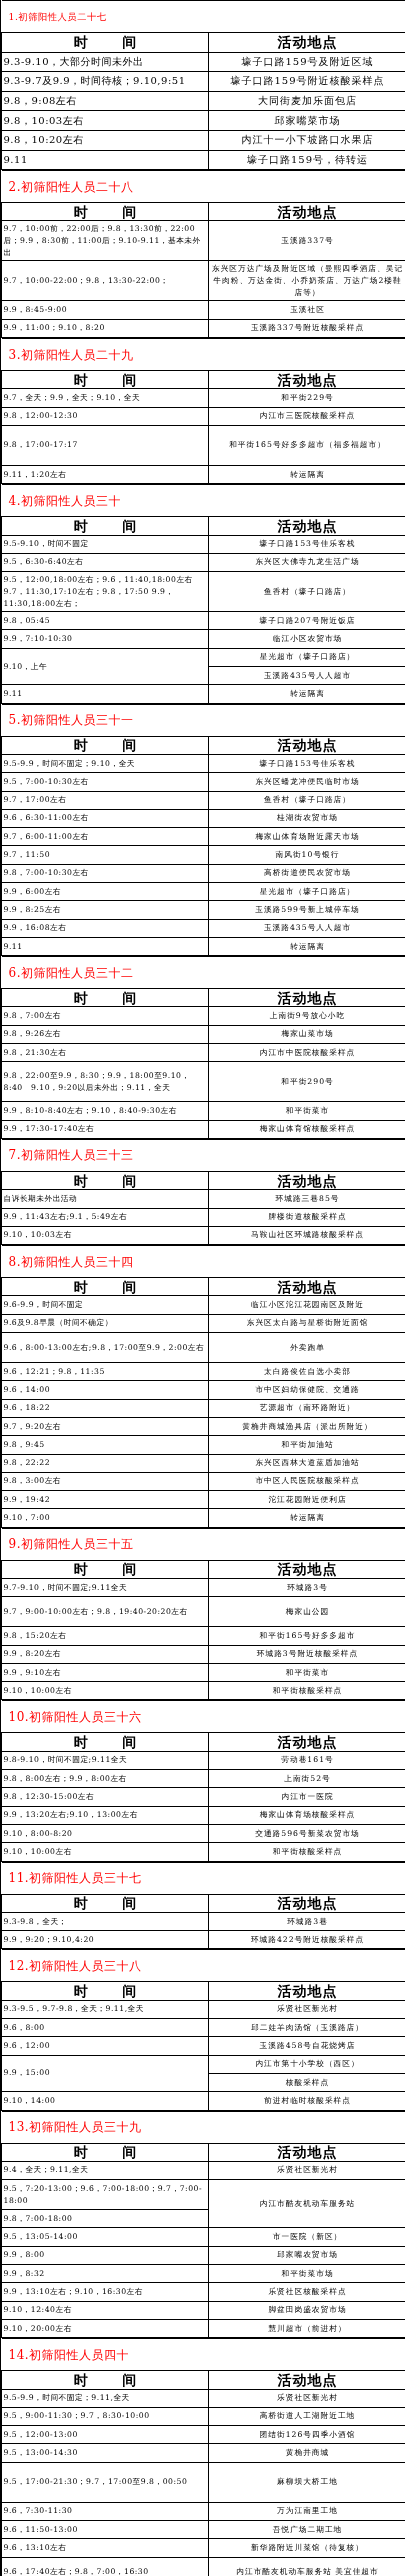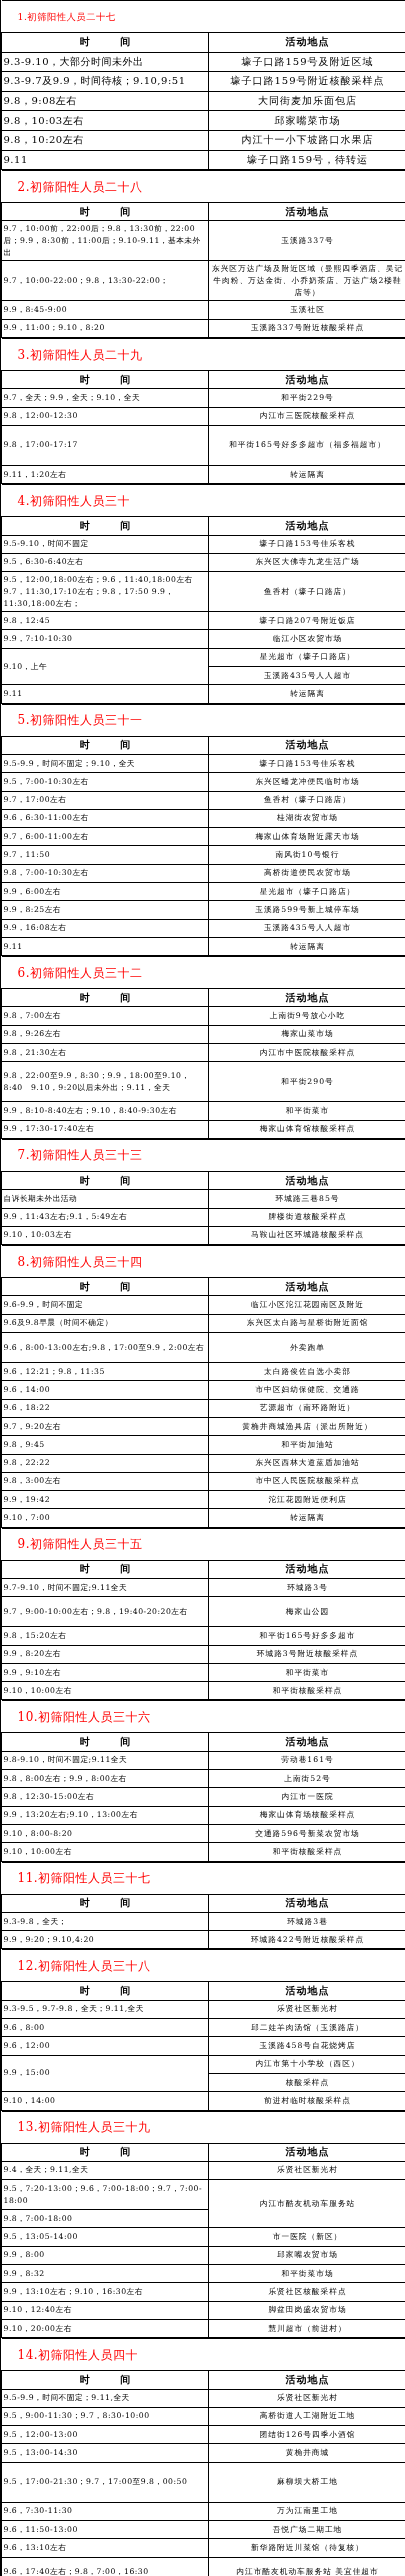--- a/index.html
+++ b/index.html
@@ -3,23 +3,23 @@
 <meta charset="utf-8">
 <style>
   * { box-sizing: border-box; margin: 0; padding: 0; }
   html, body { background: #ffffff; }
   body { width: 406px; font-family: "DejaVu Serif", "Liberation Serif", serif; color: #000; }
   .doc { width: 406px; border-left: 0.5px solid #000; border-right: 0.5px solid #000; border-bottom: 1px solid #000; }
   table { width: 100%; border-collapse: collapse; table-layout: fixed; }
   col.c-time { width: 207px; }
   col.c-loc { width: 198px; }
   td { border: 0.5px solid #000; vertical-align: middle; font-size: 8.8px; line-height: 12px; padding: 0 1.5px; }
-  tr.title td { border-left: none; border-right: none; height: 47px; color: #ff0000; font-size: 9.3px; padding-left: 16px; text-align: left; }
+  tr.title td { border-left: none; border-right: none; height: 47px; color: #ff0000; font-size: 9.3px; padding-left: 7px; text-align: left; }
   tr.title td span { letter-spacing: 0.5px; }
-  tr.head td { height: 27px; text-align: center; font-weight: bold; font-size: 10px; }
+  tr.head td { height: 27px; text-align: center; font-weight: bold; font-size: 14px; }
   tr.head td.h-time span { letter-spacing: 10.3px; margin-right: -10.3px; }
   tr.head td.h-loc span { letter-spacing: 1px; }
   tr.row td { height: 27px; }
   td.t { text-align: left; letter-spacing: 0.5px; }
   td.l { text-align: center; letter-spacing: 1px; }
   
   .s1 tr.title td { height: 32px; }
   .s1 tr.head td { height: 19.6px; }
   .s1 tr.row td { height: 19.6px; }
   .s1 td { font-size: 10px; }
@@ -155,21 +155,21 @@
         </tr>
         <tr class="row">
           <td class="t">9.5，6:30-6:40左右</td>
           <td class="l">东兴区大佛寺九龙生活广场</td>
         </tr>
         <tr class="row tall3">
           <td class="t">9.5，12:00,18:00左右；9.6，11:40,18:00左右 9.7，11:30,17:10左右；9.8，17:50 9.9，11:30,18:00左右；</td>
           <td class="l">鱼香村（壕子口路店）</td>
         </tr>
         <tr class="row">
-          <td class="t">9.8，12:45</td>
+          <td class="t">9.8，05:45</td>
           <td class="l">壕子口路207号附近饭店</td>
         </tr>
         <tr class="row">
           <td class="t">9.9，7:10-10:30</td>
           <td class="l">临江小区农贸市场</td>
         </tr>
         <tr class="row">
           <td class="t" rowspan="2">9.10，上午</td>
           <td class="l">星光超市（壕子口路店）</td>
         </tr>

